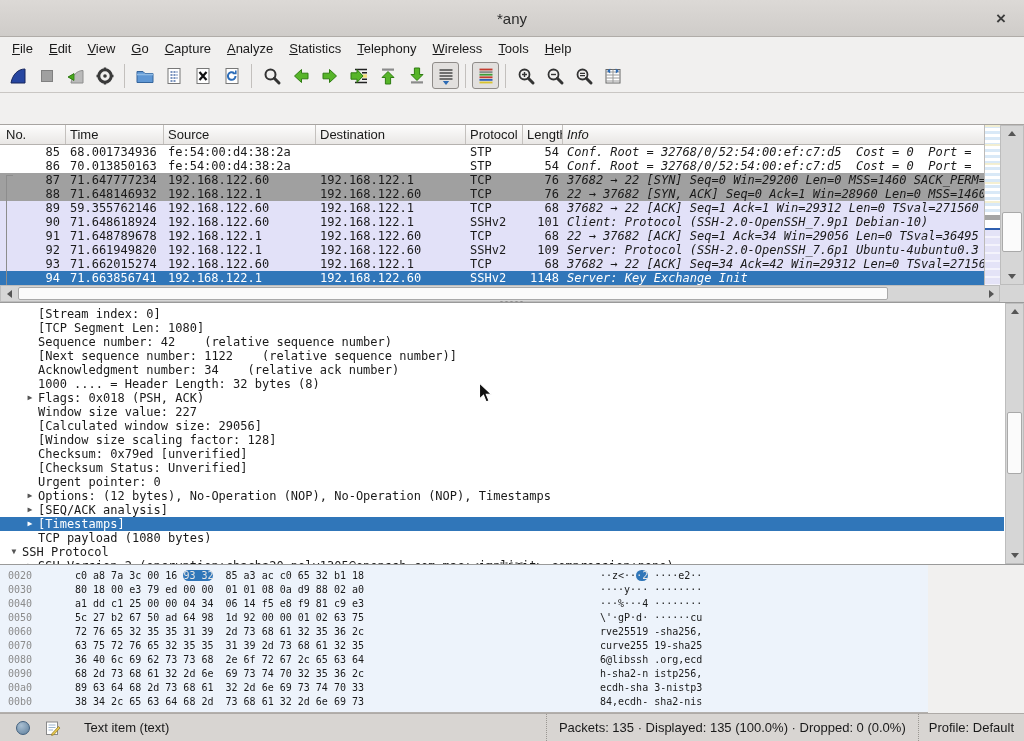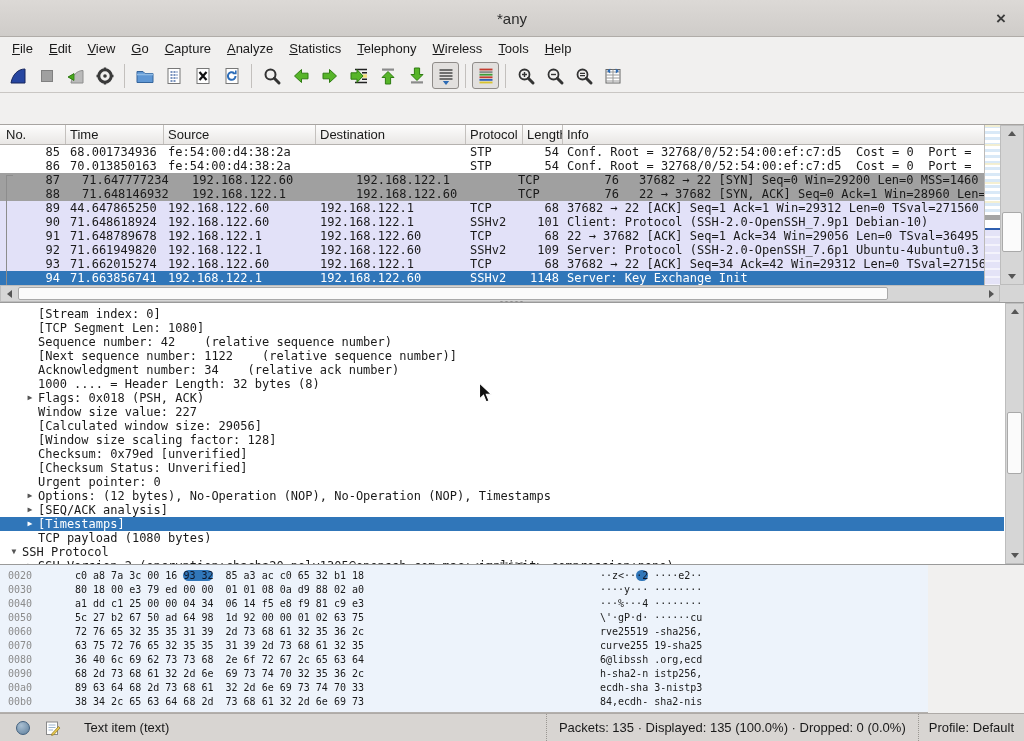--- a/index.html
+++ b/index.html
@@ -51,31 +51,31 @@
 
   
   .plist { left:0; top:124px; width:1024px; height:135px; background:#fff; border-top:1px solid #a7a4a1; }
   .plist-header { position:absolute; left:0; top:0; width:1000px; height:20px; display:flex;
     background:linear-gradient(#fdfdfd,#e9e7e5); border-bottom:1px solid #b5b2af; overflow:hidden; }
   .plist-hcell { border-right:1px solid #c4c1be; padding-left:4px; line-height:19px; font-size:13px;
     overflow:hidden; white-space:nowrap; flex-shrink:0; }
   .plist-rows { position:absolute; left:0; top:20px; width:984px; height:140px; overflow:hidden;
     font-family:"DejaVu Sans Mono", monospace; font-size:12px; }
   .plist-row { display:flex; height:14px; line-height:14px; white-space:pre; }
-  .plist-row.gray { background:var(--grayrow,#a0a0a0);gap:12px; }
+  .plist-row.gray { background:var(--grayrow,#a0a0a0); }
   .plist-row.lav  { background:var(--lavrow,#e2e1f8); }
   .plist-row.sel  { background:var(--sel,#3076b9); color:#fff; }
   .cell { overflow:hidden; white-space:pre; flex-shrink:0; }
   .c-no   { width:66px; text-align:right; padding-right:6px; }
   .c-time { width:98px;  padding-left:4px; }
   .c-src  { width:152px; padding-left:4px; }
   .c-dst  { width:150px; padding-left:4px; }
   .c-proto{ width:57px;  padding-left:4px; }
   .c-len  { width:40px;  text-align:right; padding-right:4px; }
-  .c-info { flex:1; padding-left:4px; }
+  .c-info { flex:1; padding-left:4px;font-style:italic; }
   .plist-header .c-no { text-align:left; padding-left:6px; }
   .related-line { position:absolute; left:6px; top:63px; width:1px; height:98px; background:#8d8d8d; }
   .related-stub { position:absolute; left:6px; top:63px; width:7px; height:1px; background:#8d8d8d; }
 
   
   .minimap { position:absolute; left:984px; top:0px; width:16px; height:160px;
     border-left:1px solid #bcbab8; background:#fff; }
   .mm-top { height:90px;
     background-image:
       repeating-linear-gradient(180deg, rgba(244,238,205,0.9) 0 2px, transparent 2px 19px),
@@ -114,21 +114,21 @@
   .drow.selected .exp { color:#fff; }
 
   
   .hexpane { left:0; top:565px; width:928px; height:148px; background:var(--hexbg,#edf3fb);
     border-bottom:1px solid #b3b0ad; overflow:hidden;
     font-family:"DejaVu Sans Mono", monospace; font-size:10px; }
   .hexrow { display:flex; height:14px; line-height:14px; white-space:pre; }
   .hex-off { width:42px; margin-left:8px; color:#8b8b8b; flex-shrink:0; }
   .hex-bytes { margin-left:25px; width:525px; flex-shrink:0; }
   .hex-ascii { }
-  .hl { background:var(--sel,#3076b9); color:#0f172a;border-radius:6px; }
+  .hl { background:var(--sel,#3076b9); color:#e5e5e5;border-radius:6px; }
 
   
   .statusbar { left:0; top:713px; width:1024px; height:28px; background:#d8d5d2;
     border-top:1px solid #aeaaa7; display:flex; align-items:center; }
   .expert-dot { width:14px; height:14px; border-radius:50%; margin-left:16px;
     background:radial-gradient(circle at 35% 30%, #a9bfd2, #5f7f9c); border:1px solid #41607e; }
   .note-btn { margin-left:14px; width:18px; height:18px; display:flex; align-items:center; justify-content:center; }
   .status-left-text { margin-left:22px;text-align:center; }
   .status-right { margin-left:auto; display:flex; align-items:center; height:100%; }
   .status-packets { padding:0 12px; border-left:1px dotted #9a9792; height:100%; display:flex; align-items:center; }
@@ -371,21 +371,21 @@
         <span class="cell c-time">71.648146932</span>
         <span class="cell c-src">192.168.122.1</span>
         <span class="cell c-dst">192.168.122.60</span>
         <span class="cell c-proto">TCP</span>
         <span class="cell c-len">76</span>
         <span class="cell c-info">22 → 37682 [SYN, ACK] Seq=0 Ack=1 Win=28960 Len=0 MSS=1460</span>
       </div>
 
       <div class="plist-row lav">
         <span class="cell c-no">89</span>
-        <span class="cell c-time">44.647865250</span>
+        <span class="cell c-time">59.355762146</span>
         <span class="cell c-src">192.168.122.60</span>
         <span class="cell c-dst">192.168.122.1</span>
         <span class="cell c-proto">TCP</span>
         <span class="cell c-len">68</span>
         <span class="cell c-info">37682 → 22 [ACK] Seq=1 Ack=1 Win=29312 Len=0 TSval=271560</span>
       </div>
 
       <div class="plist-row lav">
         <span class="cell c-no">90</span>
         <span class="cell c-time">71.648618924</span>

